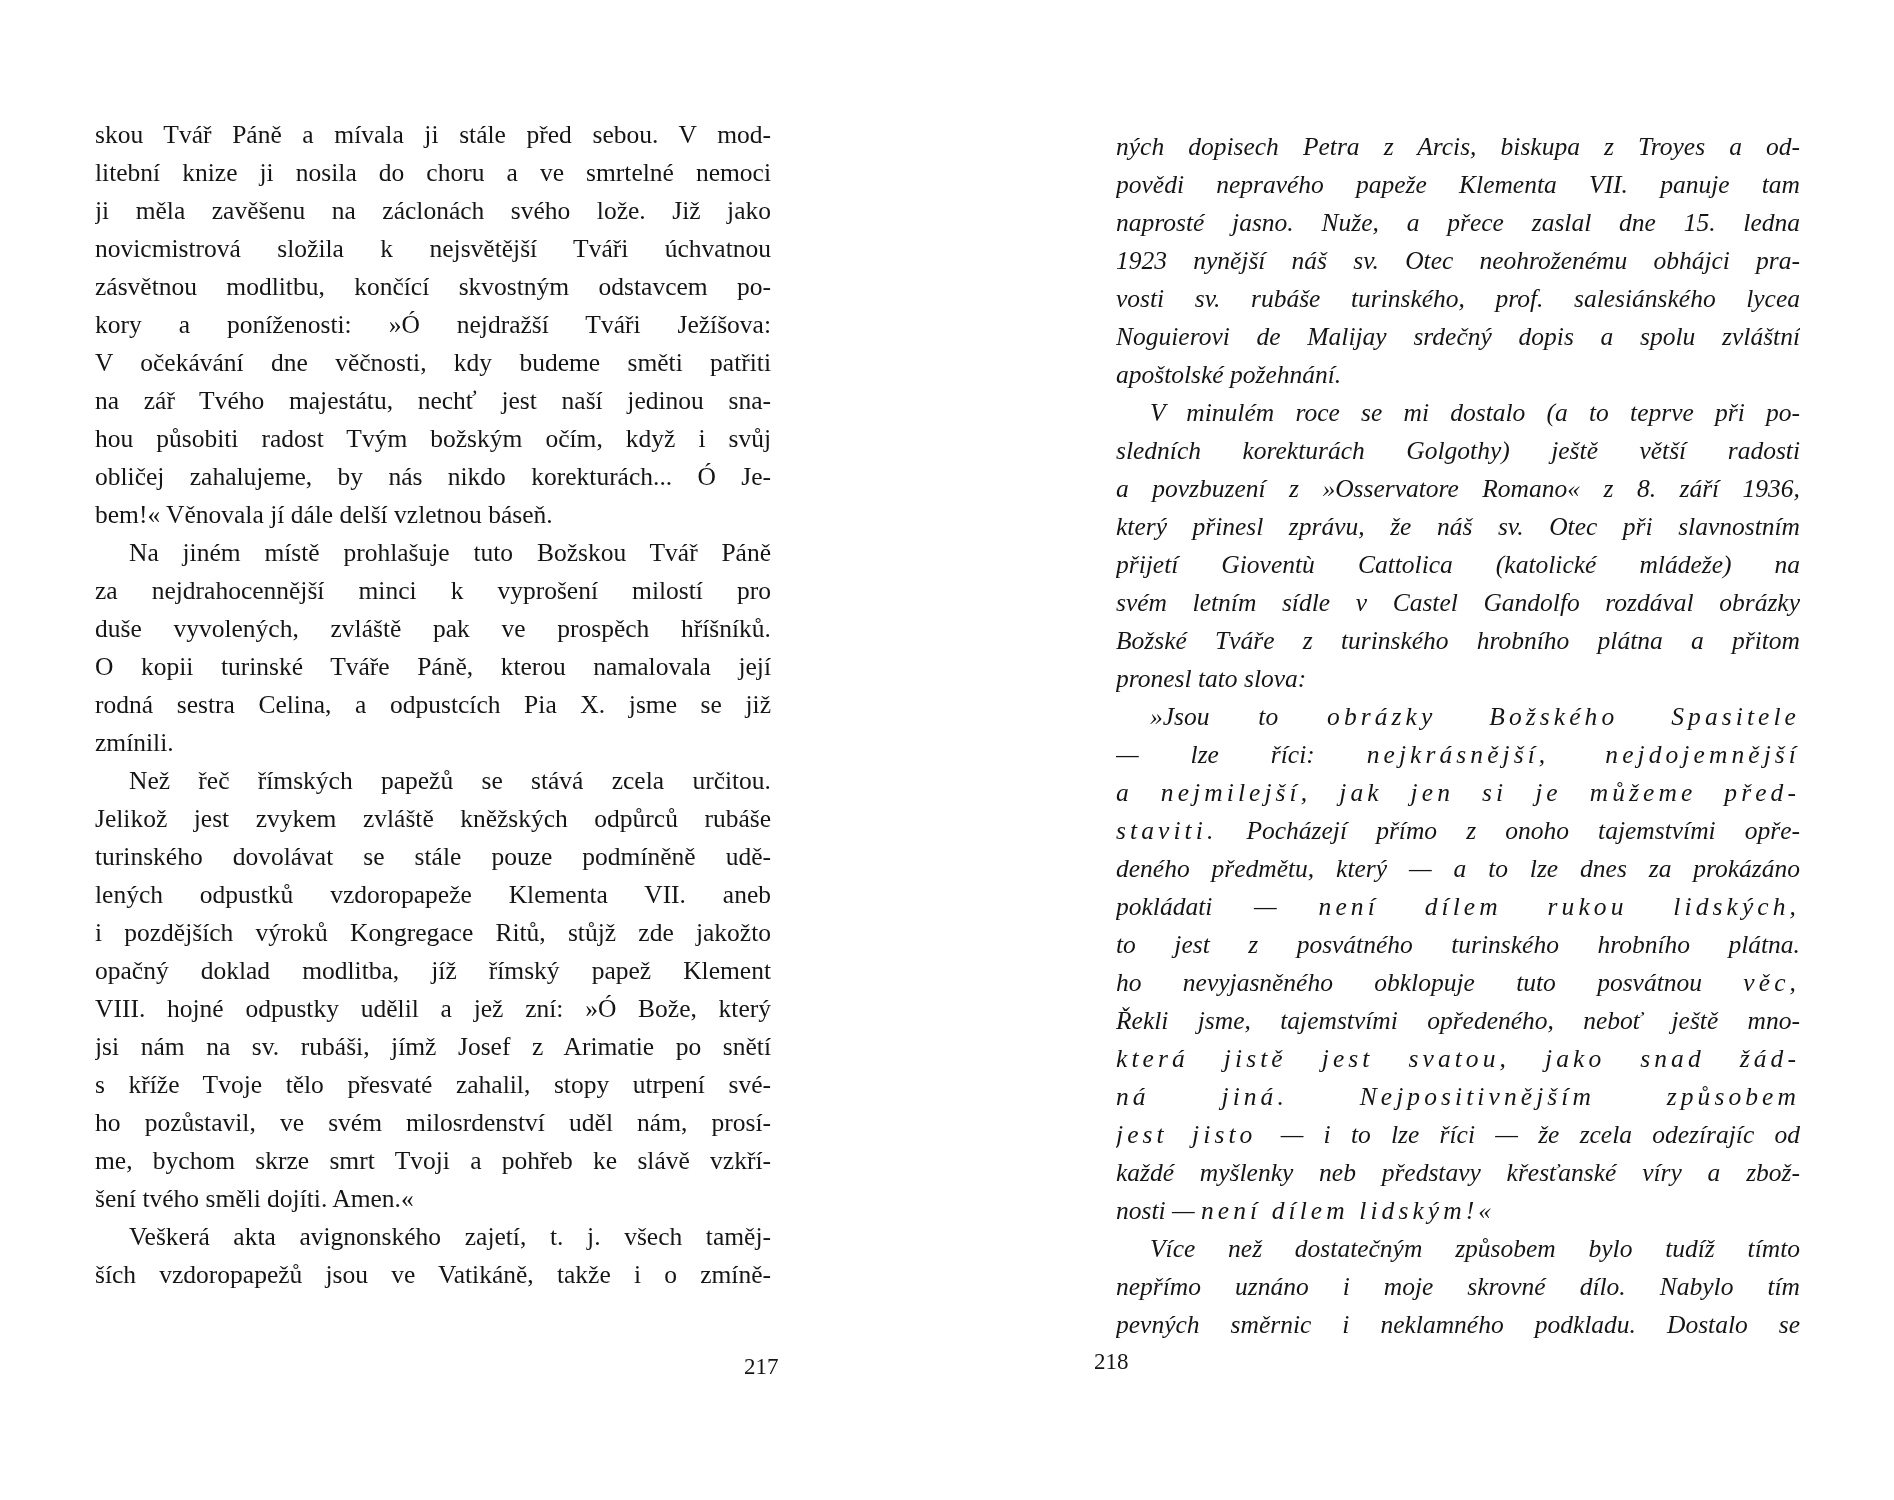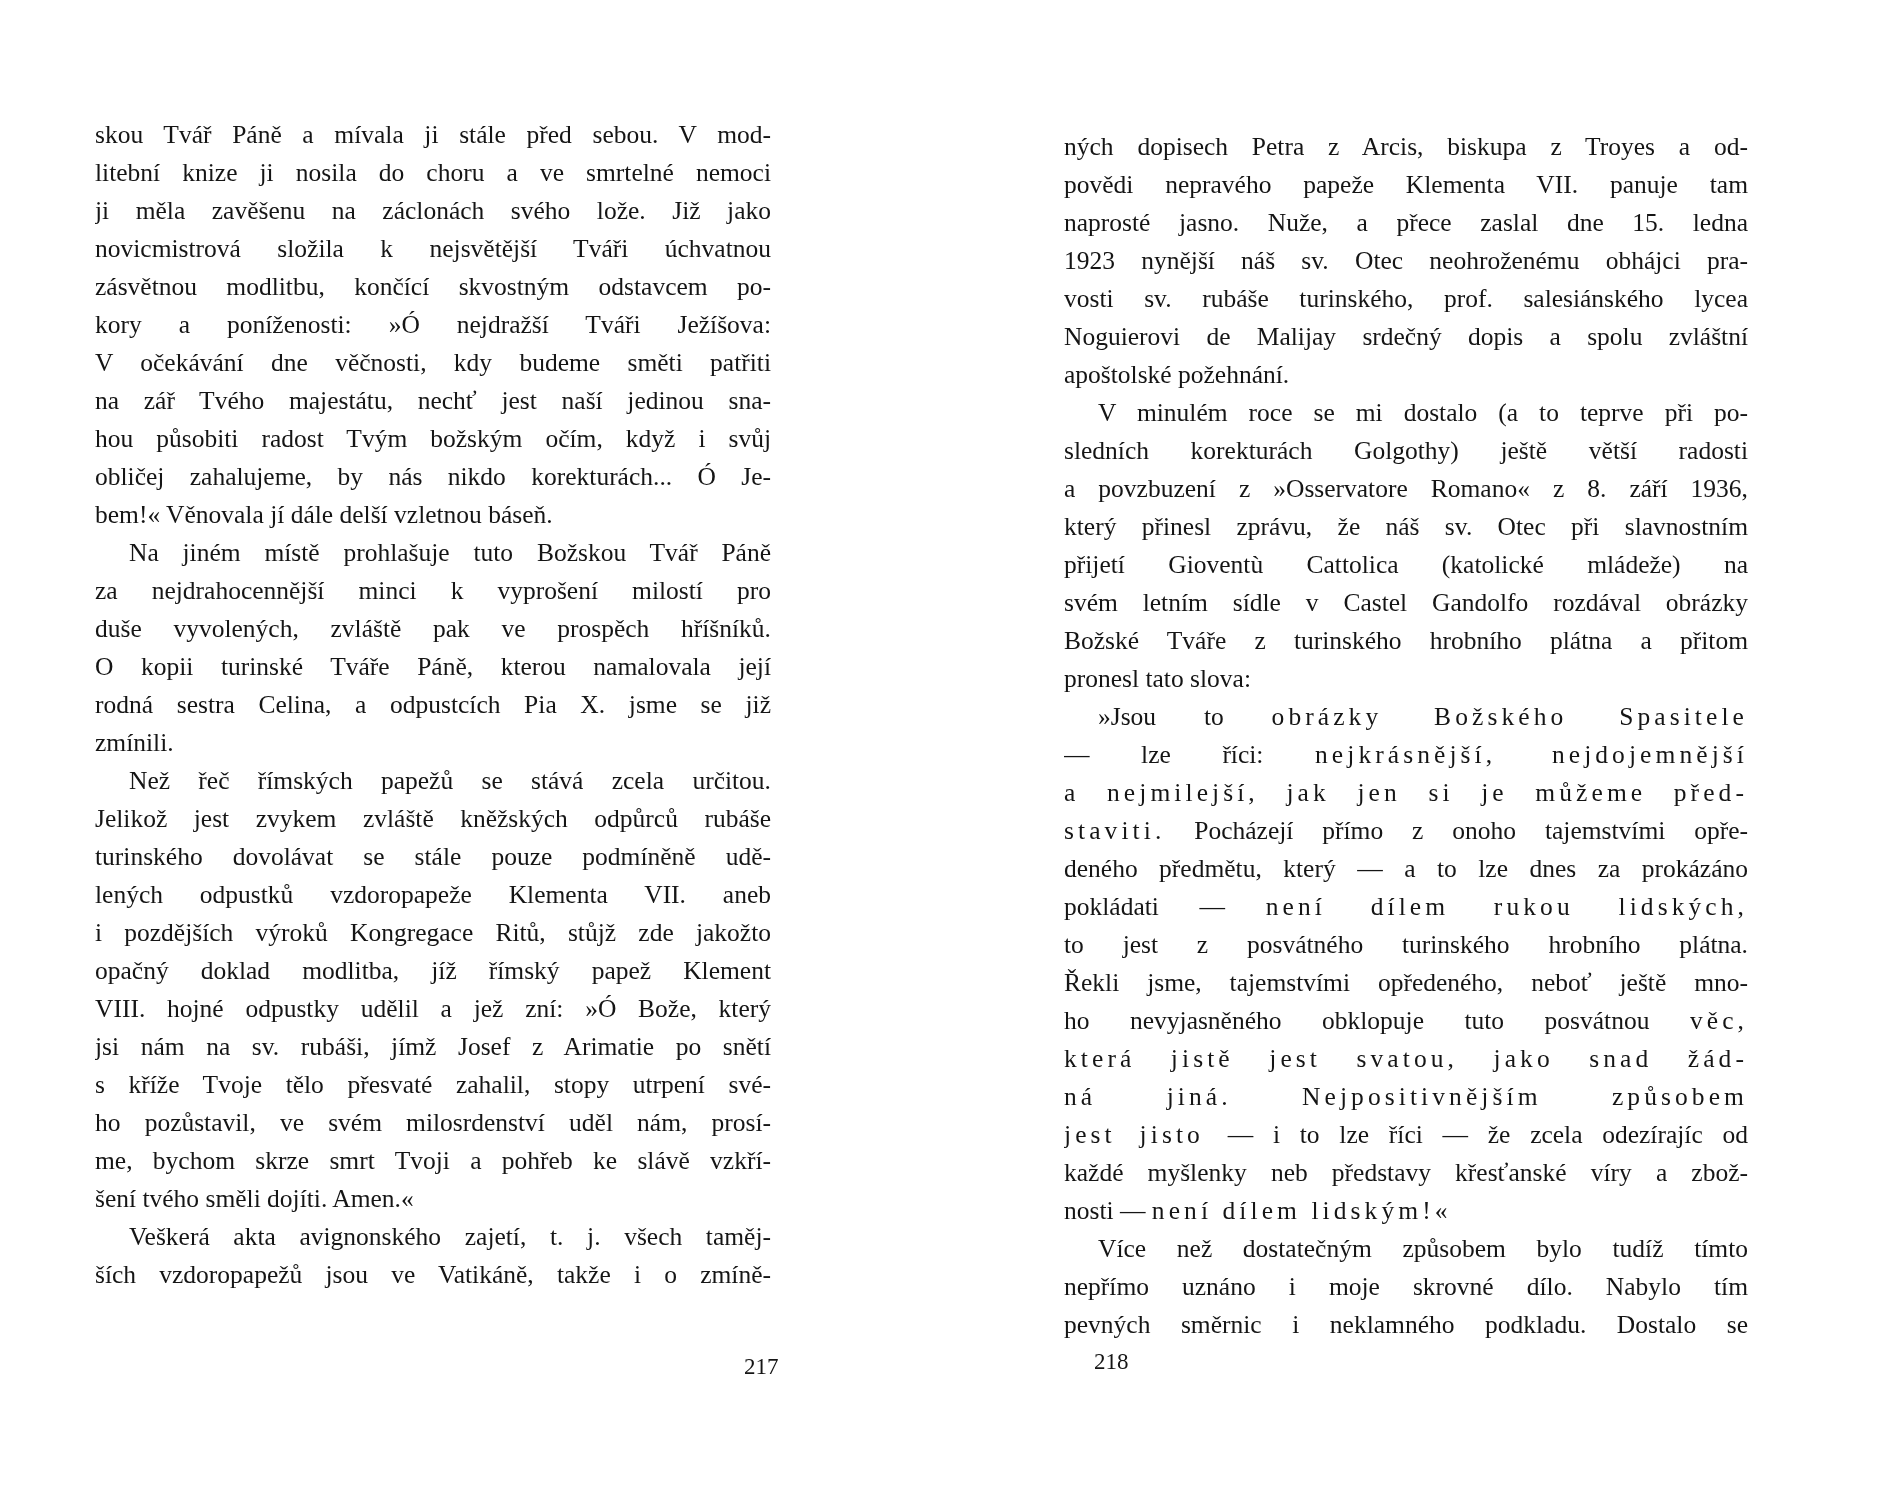--- a/index.html
+++ b/index.html
@@ -6,21 +6,21 @@
   .spread{
     position:relative;
     width:1894px;height:1492px;
     background:#ffffff;
     font-family:"Liberation Serif", serif;
     color:#151515;
     overflow:hidden;
   }
   .textblock{position:absolute;}
   #text-left{left:95px;top:116px;width:676px;}
-  #text-right{left:1064px;top:128px;width:684px;}
+  #text-right{left:1116px;top:128px;width:684px;font-style:italic;}
   .line{
     height:38px;
     line-height:38px;
     font-size:25.5px;
     text-align:justify;
     text-align-last:justify;
     overflow:hidden;
   }
   .line.indent{text-indent:34px;}
   .line.pend{text-align-last:left;}
@@ -89,22 +89,22 @@
       <div class="line"><span>svém letním sídle v Castel Gandolfo rozdával obrázky</span></div>
       <div class="line"><span>Božské Tváře z turinského hrobního plátna a přitom</span></div>
       <div class="line pend"><span>pronesl tato slova:</span></div>
       <div class="line indent"><span>»Jsou to </span><span class="sp">obrázky Božského Spasitele</span></div>
       <div class="line"><span>— lze říci: </span><span class="sp">nejkrásnější, nejdojemnější</span></div>
       <div class="line"><span class="sp">a nejmilejší, jak jen si je můžeme před-</span></div>
       <div class="line"><span class="sp">staviti.</span><span> Pocházejí přímo z onoho tajemstvími opře-</span></div>
       <div class="line"><span>deného předmětu, který — a to lze dnes za prokázáno</span></div>
       <div class="line"><span>pokládati — </span><span class="sp">není dílem rukou lidských,</span></div>
       <div class="line"><span>to jest z posvátného turinského hrobního plátna.</span></div>
+      <div class="line"><span>ho nevyjasněného obklopuje tuto posvátnou </span><span class="sp">věc,</span></div>
       <div class="line"><span>Řekli jsme, tajemstvími opředeného, neboť ještě mno-</span></div>
-      <div class="line"><span>ho nevyjasněného obklopuje tuto posvátnou </span><span class="sp">věc,</span></div>
       <div class="line"><span class="sp">která jistě jest svatou, jako snad žád-</span></div>
       <div class="line"><span class="sp">ná jiná. Nejpositivnějším způsobem</span></div>
       <div class="line"><span class="sp">jest jisto </span><span>— i to lze říci — že zcela odezírajíc od</span></div>
       <div class="line"><span>každé myšlenky neb představy křesťanské víry a zbož-</span></div>
       <div class="line pend"><span>nosti — </span><span class="sp">není dílem lidským!«</span></div>
       <div class="line indent"><span>Více než dostatečným způsobem bylo tudíž tímto</span></div>
       <div class="line"><span>nepřímo uznáno i moje skrovné dílo. Nabylo tím</span></div>
       <div class="line"><span>pevných směrnic i neklamného podkladu. Dostalo se</span></div>
     </div>
 

